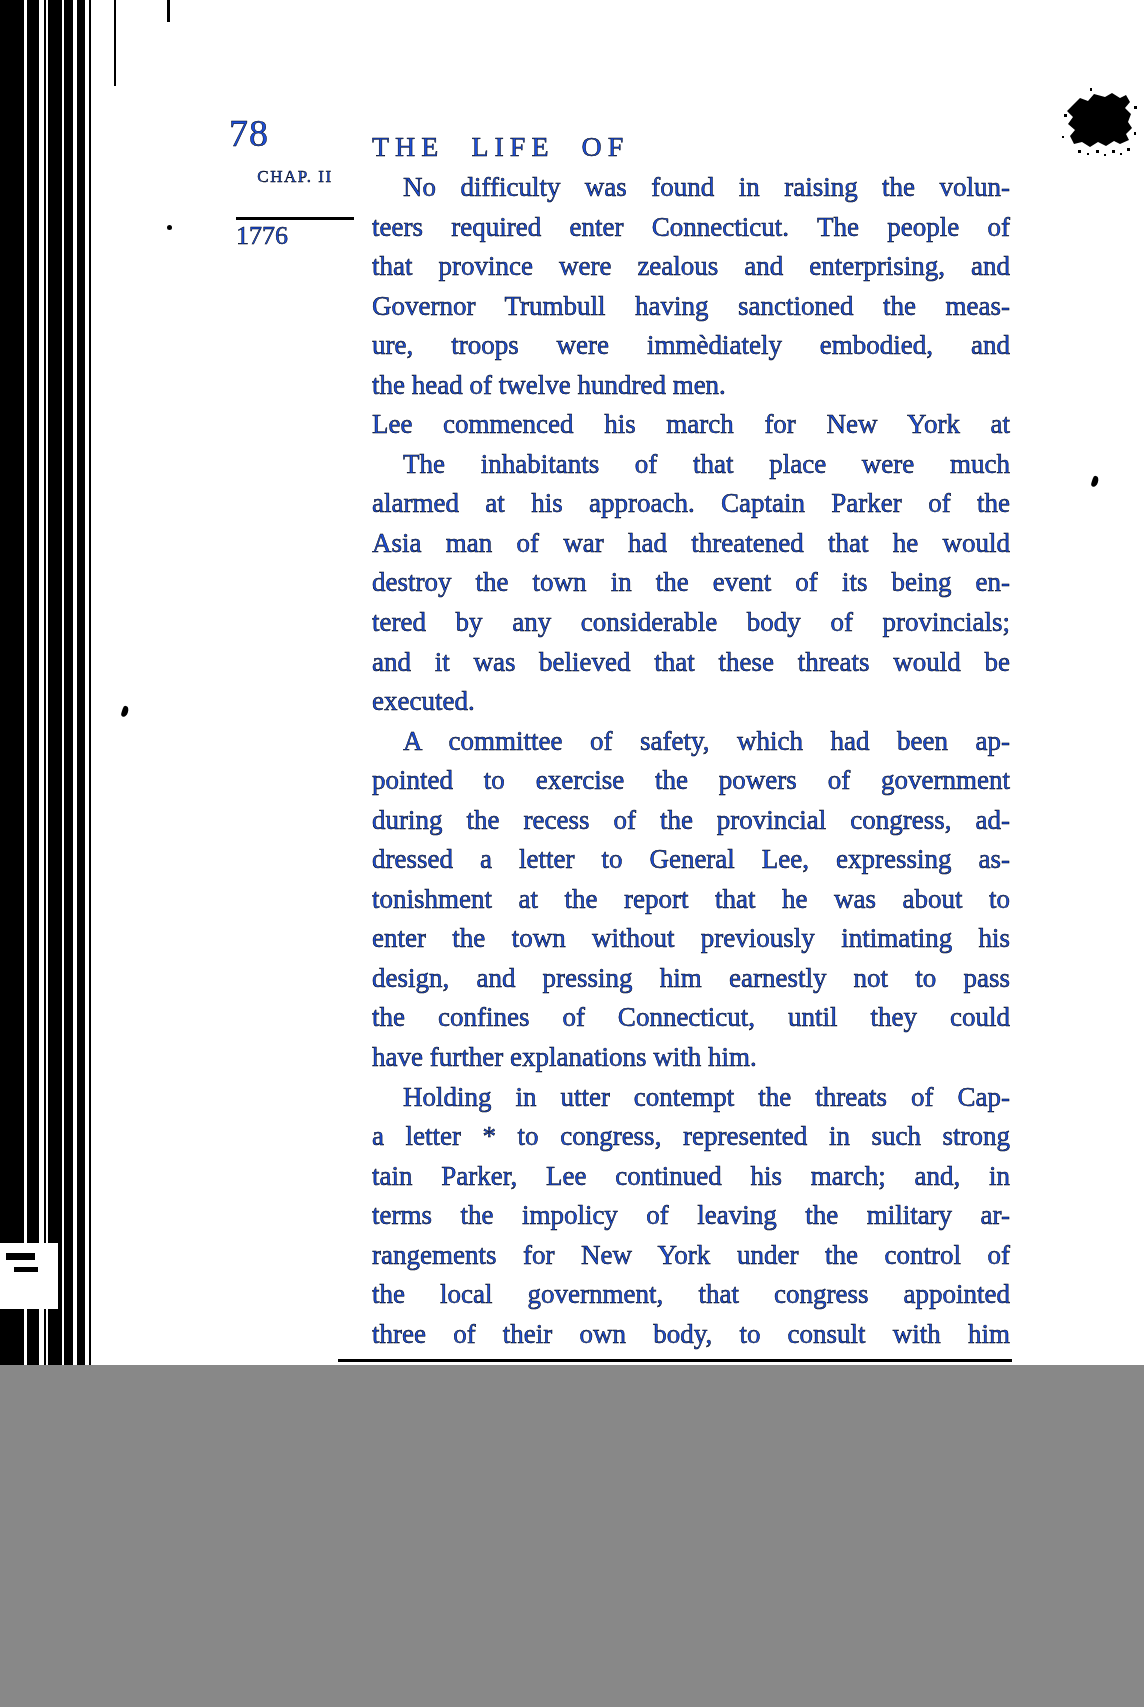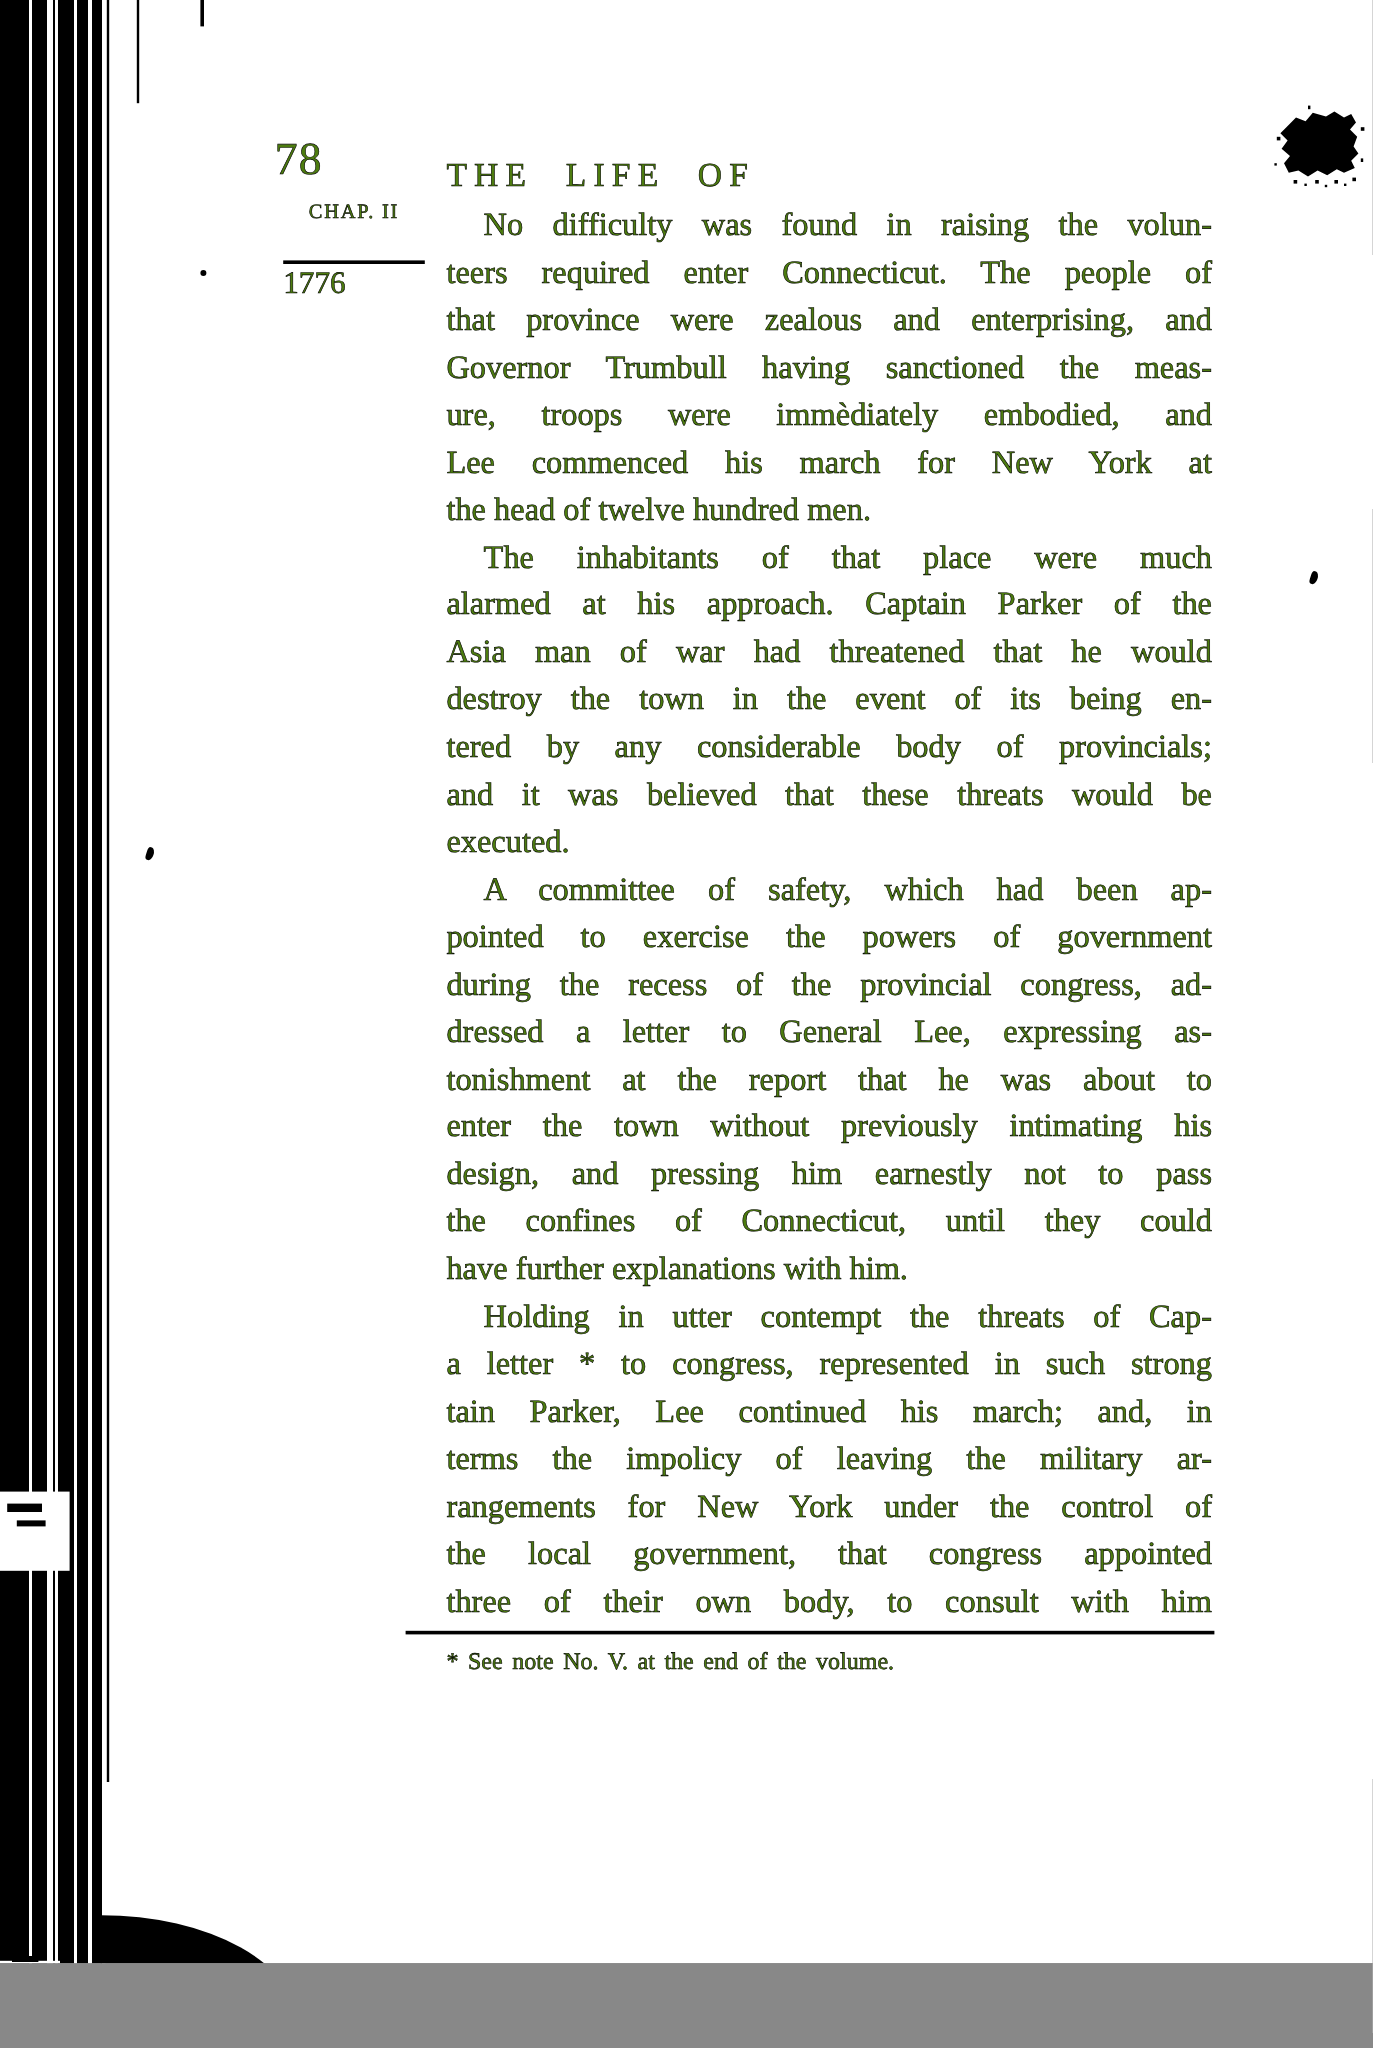--- a/index.html
+++ b/index.html
@@ -1,22 +1,22 @@
 <!DOCTYPE html>
 <html><head>
 <meta charset="utf-8">
 <style>
   html,body{margin:0;padding:0;background:#888;}
   .page{
     position:relative;
-    width:1144px;height:1636px;
+    width:1144px;height:1365px;
     background:#ffffff;
     overflow:hidden;
     font-family:"Liberation Serif","DejaVu Serif",serif;
-    color:#4d7c0f;
+    color:#1d4ed8;
   }
   
   .gutter{
     position:absolute;left:0;top:0;width:88px;height:1707px;
     background:linear-gradient(90deg,
       #000 0px,#000 24px,
       #fff 24px,#fff 27px,
       #000 27px,#000 39px,
       #fff 39px,#fff 44px,
       #000 44px,#000 46px,
@@ -122,22 +122,22 @@
   <div class="margin-rule"></div>
   <div class="year-label ink">1776</div>
 
   <div class="body-text ink" id="bodyText">
       <div>
         <div class="line indent">No difficulty was found in raising the volun-</div>
         <div class="line">teers required enter Connecticut.  The people of</div>
         <div class="line">that province were zealous and enterprising, and</div>
         <div class="line">Governor Trumbull having sanctioned the meas-</div>
         <div class="line">ure, troops were immèdiately embodied, and</div>
+        <div class="line flush">the head of twelve hundred men.</div>
         <div class="line">Lee commenced his march for New York at</div>
-        <div class="line flush">the head of twelve hundred men.</div>
       </div>
       <div>
         <div class="line indent">The inhabitants of that place were much</div>
         <div class="line">alarmed at his approach.  Captain Parker of the</div>
         <div class="line">Asia man of war had threatened that he would</div>
         <div class="line">destroy the town in the event of its being en-</div>
         <div class="line">tered by any considerable body of provincials;</div>
         <div class="line">and it was believed that these threats would be</div>
         <div class="line flush">executed.</div>
       </div>

